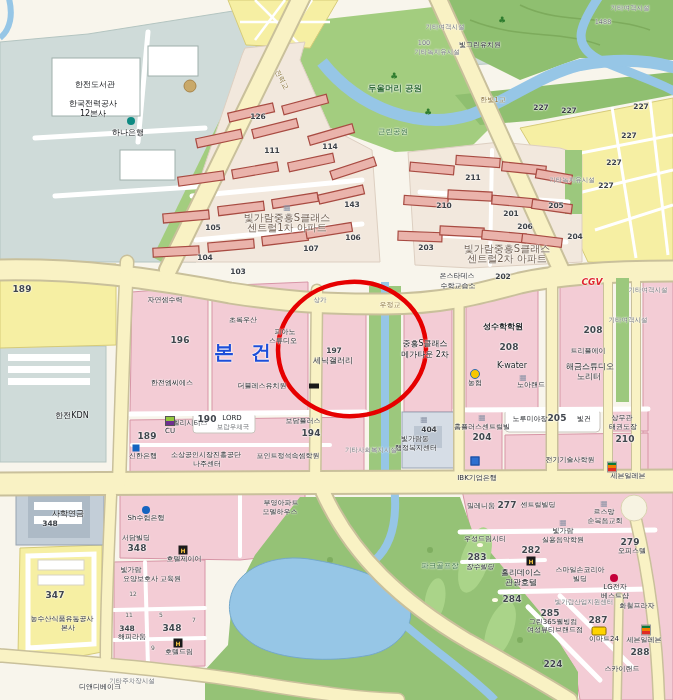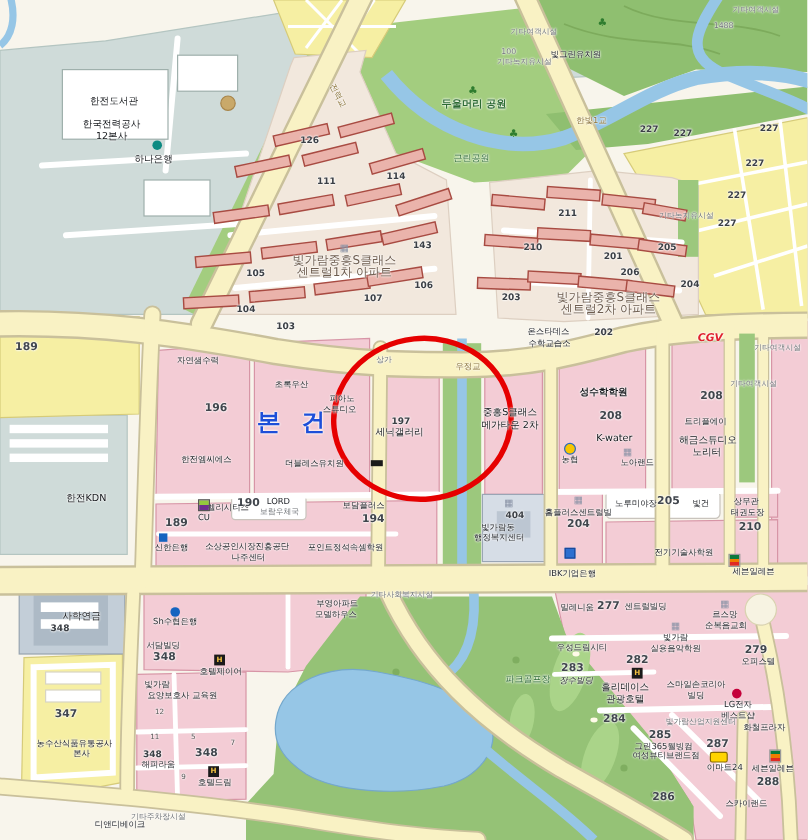--- a/index.html
+++ b/index.html
@@ -328,21 +328,21 @@
       <span class="lb lb-numlg" style="left: 147px; top: 437px;">189</span>
       <span class="lb lb-numlg" style="left: 207px; top: 420px; text-align: right;">190</span>
       <span class="lb lb-poi-sm" style="left: 232px; top: 419px;">LORD</span>
       <span class="lb lb-gray" style="left: 233px; top: 427px;">보람우체국</span>
       <span class="lb lb-poi-sm" style="left: 303px; top: 422px;">보담플러스</span>
       <span class="lb lb-numlg" style="left: 311px; top: 434px;">194</span>
       <span class="lb lb-poi-sm" style="left: 143px; top: 457px;">신한은행</span>
       <span class="lb lb-poi-sm" style="left: 206px; top: 456px;">소상공인시장진흥공단</span>
       <span class="lb lb-poi-sm" style="left: 207px; top: 465px;">나주센터</span>
       <span class="lb lb-poi-sm" style="left: 288px; top: 457px;">포인트정석속셈학원</span>
-      <span class="lb lb-gray" style="left: 335px; top: 450px; margin-top: 46px;">기타사회복지시설</span>
+      <span class="lb lb-gray" style="left: 371px; top: 450px;">기타사회복지시설</span>
       <span class="lb lb-num" style="left: 429px; top: 430px;">404</span>
       <span class="lb lb-poi-sm" style="left: 415px; top: 440px;">빛가람동</span>
       <span class="lb lb-poi-sm" style="left: 416px; top: 449px;">행정복지센터</span>
       <span class="lb lb-poi-sm" style="left: 482px; top: 428px;">홈플러스센트럴빌</span>
       <span class="lb lb-numlg" style="left: 482px; top: 438px;">204</span>
       <span class="lb lb-poi-sm" style="left: 530px; top: 420px;">노루미야장</span>
       <span class="lb lb-numlg" style="left: 557px; top: 419px;">205</span>
       <span class="lb lb-poi-sm" style="left: 584px; top: 420px;">빛건</span>
       <span class="lb lb-poi-sm" style="left: 622px; top: 419px;">상무관</span>
       <span class="lb lb-poi-sm" style="left: 623px; top: 428px;">태권도장</span>
@@ -397,21 +397,21 @@
       <span class="lb lb-numlg" style="left: 512px; top: 600px;">284</span>
       <span class="lb lb-gray" style="left: 584px; top: 602px;">빛가람산업지원센터</span>
       <span class="lb lb-poi-sm" style="left: 637px; top: 607px;">화철프라자</span>
       <span class="lb lb-numlg" style="left: 550px; top: 614px;">285</span>
       <span class="lb lb-poi-sm" style="left: 553px; top: 623px;">그린365웰빙컴</span>
       <span class="lb lb-poi-sm" style="left: 555px; top: 631px; font-family: Liberation Mono, monospace;">여성뷰티브랜드점</span>
       <span class="lb lb-numlg" style="left: 598px; top: 621px;">287</span>
       <span class="lb lb-poi-sm" style="left: 604px; top: 640px;">이마트24</span>
       <span class="lb lb-poi-sm" style="left: 644px; top: 641px;">세븐일레븐</span>
       <span class="lb lb-numlg" style="left: 640px; top: 653px;">288</span>
-      <span class="lb lb-numlg" style="left: 553px; top: 665px;">286</span>
+      <span class="lb lb-numlg" style="left: 553px; top: 665px;">224</span>
       <span class="lb lb-poi-sm" style="left: 622px; top: 670px;">스카이랜드</span>
       <span class="lb lb-numlg" style="left: 22px; top: 290px;">189</span>
       <span class="lb lb-red-big" style="left: 245px; top: 352px; color: #1d4ed8;">본 건</span>
       <div class="ic ic-hana" style="left: 131px; top: 121px;"></div>
       <div class="ic ic-tree" style="left: 394px; top: 76px;">♣</div>
       <div class="ic ic-tree" style="left: 428px; top: 112px;">♣</div>
       <div class="ic ic-tree" style="left: 502px; top: 20px;">♣</div>
       <div class="ic ic-bldg" style="left: 287px; top: 207px;">▦</div>
       <div class="ic ic-bldg" style="left: 424px; top: 419px;">▦</div>
       <div class="ic ic-bldg" style="left: 482px; top: 417px;">▦</div>

